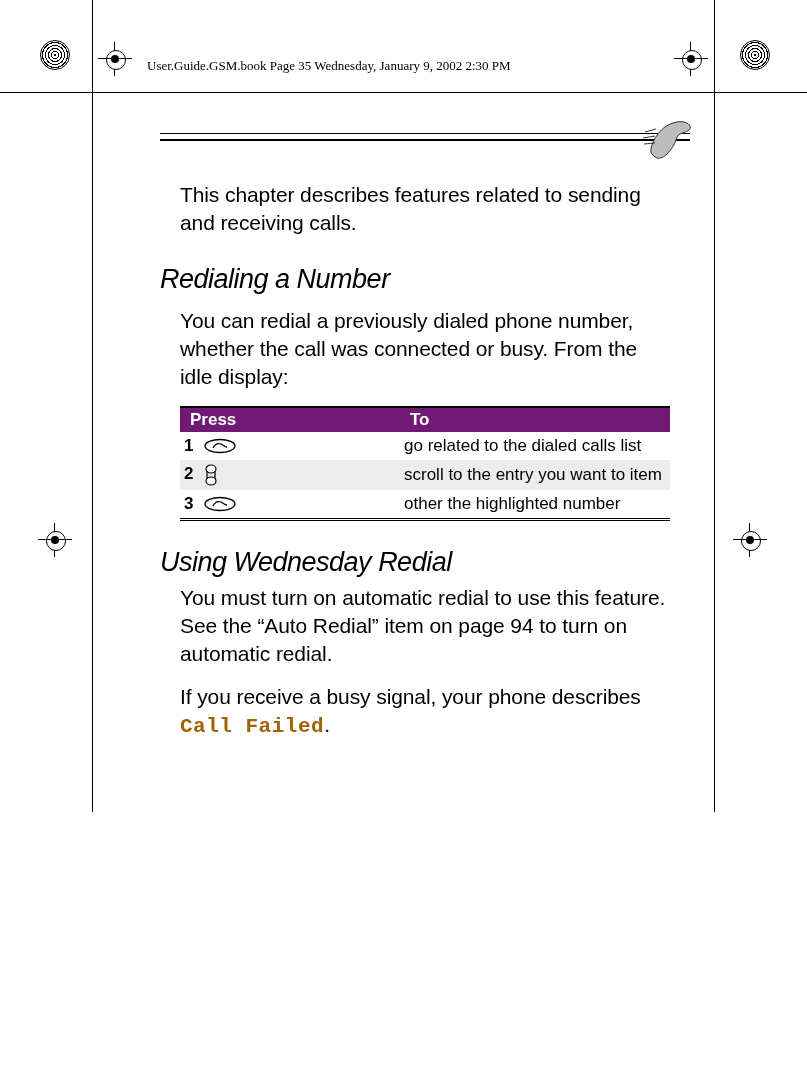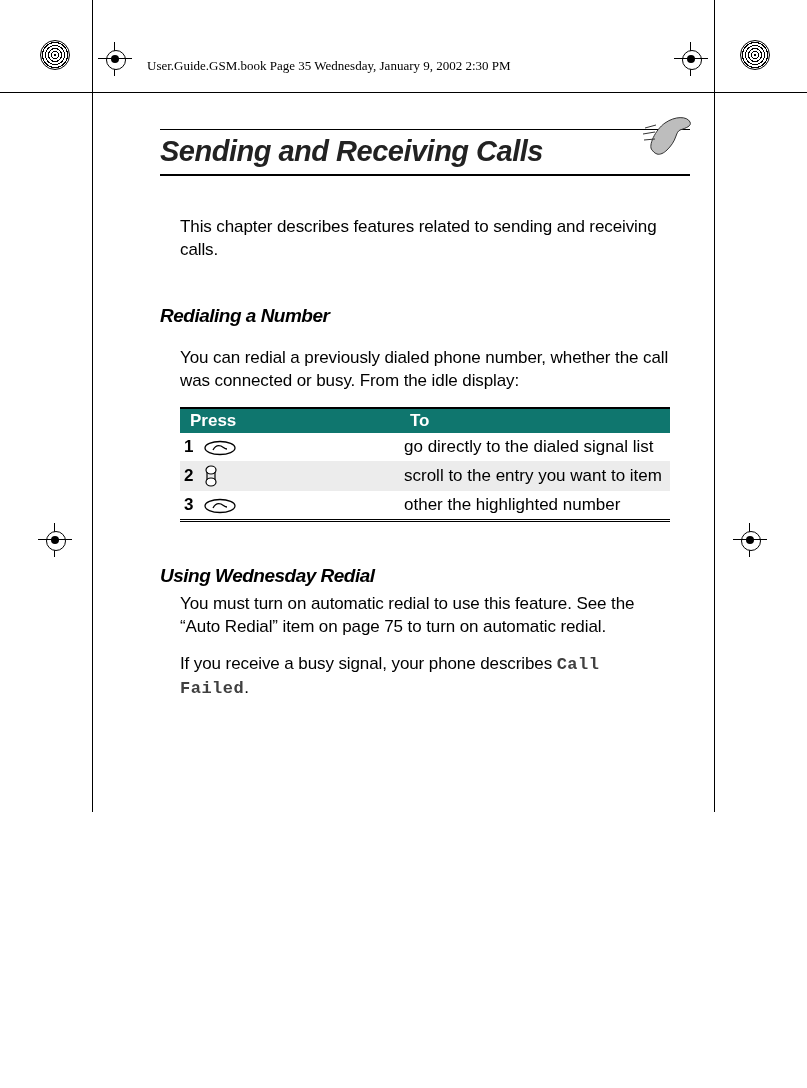--- a/index.html
+++ b/index.html
@@ -112,46 +112,46 @@
     right: -10px;
     top: -25px;
     width: 60px; height: 60px;
   }
 
   .body-col {
     margin-left: 20px;
     width: 490px;
   }
   p.body {
-    font-size: 17px;
+    font-size: 21px;
     line-height: 1.35;
     margin: 14px 0 0 0;
     font-family: "Segoe UI", "Helvetica Neue", Arial, sans-serif;
     letter-spacing: -0.1px;
   }
   .note-label { font-weight: 700; }
 
   h2.section {
-    font-size: 19px;
-    font-weight: 700;
+    font-size: 27px;
+    font-weight: 400;
     font-style: italic;
-    margin: 43px 0 6px -20px;
+    margin: 26px 0 6px -20px;
     font-family: "Arial Black", "Helvetica Neue", Arial, sans-serif;
     letter-spacing: -0.5px;
   }
 
   
   table.steps {
     width: 490px;
     border-collapse: collapse;
     margin-top: 14px;
     font-size: 17px;
   }
   table.steps thead th {
-    background: #0f766e;
+    background: #701a75;
     color: #fff;
     text-align: left;
     font-weight: 700;
     padding: 2px 10px;
   }
   table.steps thead th:first-child { width: 200px; }
   table.steps td {
     padding: 4px 8px 4px 4px;
     vertical-align: middle;
   }
@@ -171,21 +171,21 @@
     position: absolute;
     left: 640px;
     top: 990px;
     font-size: 14px;
     margin-top: 10px;
   }
 
   .mono-display {
     font-family: "Courier New", monospace;
     font-weight: 700;
-    color: #404040;
+    color: #a16207;
     letter-spacing: 0.5px;
   }
 </style>
 </head>
 <body>
 
 <div class="page">
 
   <div class="crop-line-h top"></div>
   <div class="crop-line-h bottom"></div>
@@ -247,50 +247,49 @@
             <path d="M12 40 C8 36 15 20 25 13 C35 6 47 6 50 12 C52 16 46 18 40 20 C38 21 37 23 36 26 C34 32 31 36 27 40 C24 43 20 45 17 44 C14 43 13 41 12 40 Z"></path>
           </g>
           <g stroke="#333" stroke-width="1" fill="none">
             <path d="M5 18 L16 15"></path>
             <path d="M3 24 L15 22"></path>
             <path d="M4 30 L15 29"></path>
           </g>
         </svg>
       </span>
 
-      <h1 class="title">Sending and Receiving Calls</h1>
       <div class="title-rule-bottom"></div>
     </div>
 
     <div class="body-col" style="margin-top:40px;">
 
       <p class="body">This chapter describes features related to sending and receiving calls.</p>
 
       <h2 class="section">Redialing a Number</h2>
-      <p class="body" style="margin-top:20px;">You can redial a previously dialed phone number, whether the call was connected or busy. From the idle display:</p>
+      <p class="body" style="margin-top:12px;">You can redial a previously dialed phone number, whether the call was connected or busy. From the idle display:</p>
 
       <table class="steps">
         <thead>
           <tr>
             <th>Press</th>
             <th>To</th>
           </tr>
         </thead>
         <tbody>
           <tr>
             <td>
               <span class="stepnum">1</span>
               <span class="key-icon">
                 <svg width="34" height="16" viewBox="0 0 34 16">
                     <ellipse cx="17" cy="8" rx="15" ry="6.5" fill="#fff" stroke="#000" stroke-width="1.3"></ellipse>
                     <path d="M10 10 C12 6 15 5 18 6 C20 7 22 9 24 9" fill="none" stroke="#000" stroke-width="1.3"></path>
                   </svg>
               </span>
             </td>
-            <td>go directly to the dialed signal list</td>
+            <td>go related to the dialed calls list</td>
           </tr>
           <tr class="alt">
             <td>
               <span class="stepnum">2</span>
               <span class="key-icon">
                 <svg width="16" height="22" viewBox="0 0 16 22">
                   <ellipse cx="8" cy="5" rx="5" ry="4" fill="#fff" stroke="#000" stroke-width="1.2"></ellipse>
                   <ellipse cx="8" cy="17" rx="5" ry="4" fill="#fff" stroke="#000" stroke-width="1.2"></ellipse>
                   <path d="M4 7 C4 12 4 12 4 15" stroke="#000" stroke-width="1.2" fill="none"></path>
                   <path d="M12 7 C12 12 12 12 12 15" stroke="#000" stroke-width="1.2" fill="none"></path>
@@ -308,21 +307,21 @@
                     <path d="M10 10 C12 6 15 5 18 6 C20 7 22 9 24 9" fill="none" stroke="#000" stroke-width="1.3"></path>
                   </svg>
               </span>
             </td>
             <td>other the highlighted number</td>
           </tr>
         </tbody>
       </table>
 
       <h2 class="section">Using Wednesday Redial</h2>
-      <p class="body" style="margin-top:4px;">You must turn on automatic redial to use this feature. See the “Auto Redial” item on page 75 to turn on automatic redial.</p>
+      <p class="body" style="margin-top:4px;">You must turn on automatic redial to use this feature. See the “Auto Redial” item on page 94 to turn on automatic redial.</p>
       <p class="body">
         <span>If you receive a busy signal, your phone describes </span><span class="mono-display">Call Failed</span><span>.</span>
       </p>
 
     </div>
   </div>
 
   <div class="page-number">35</div>
 </div>
 

